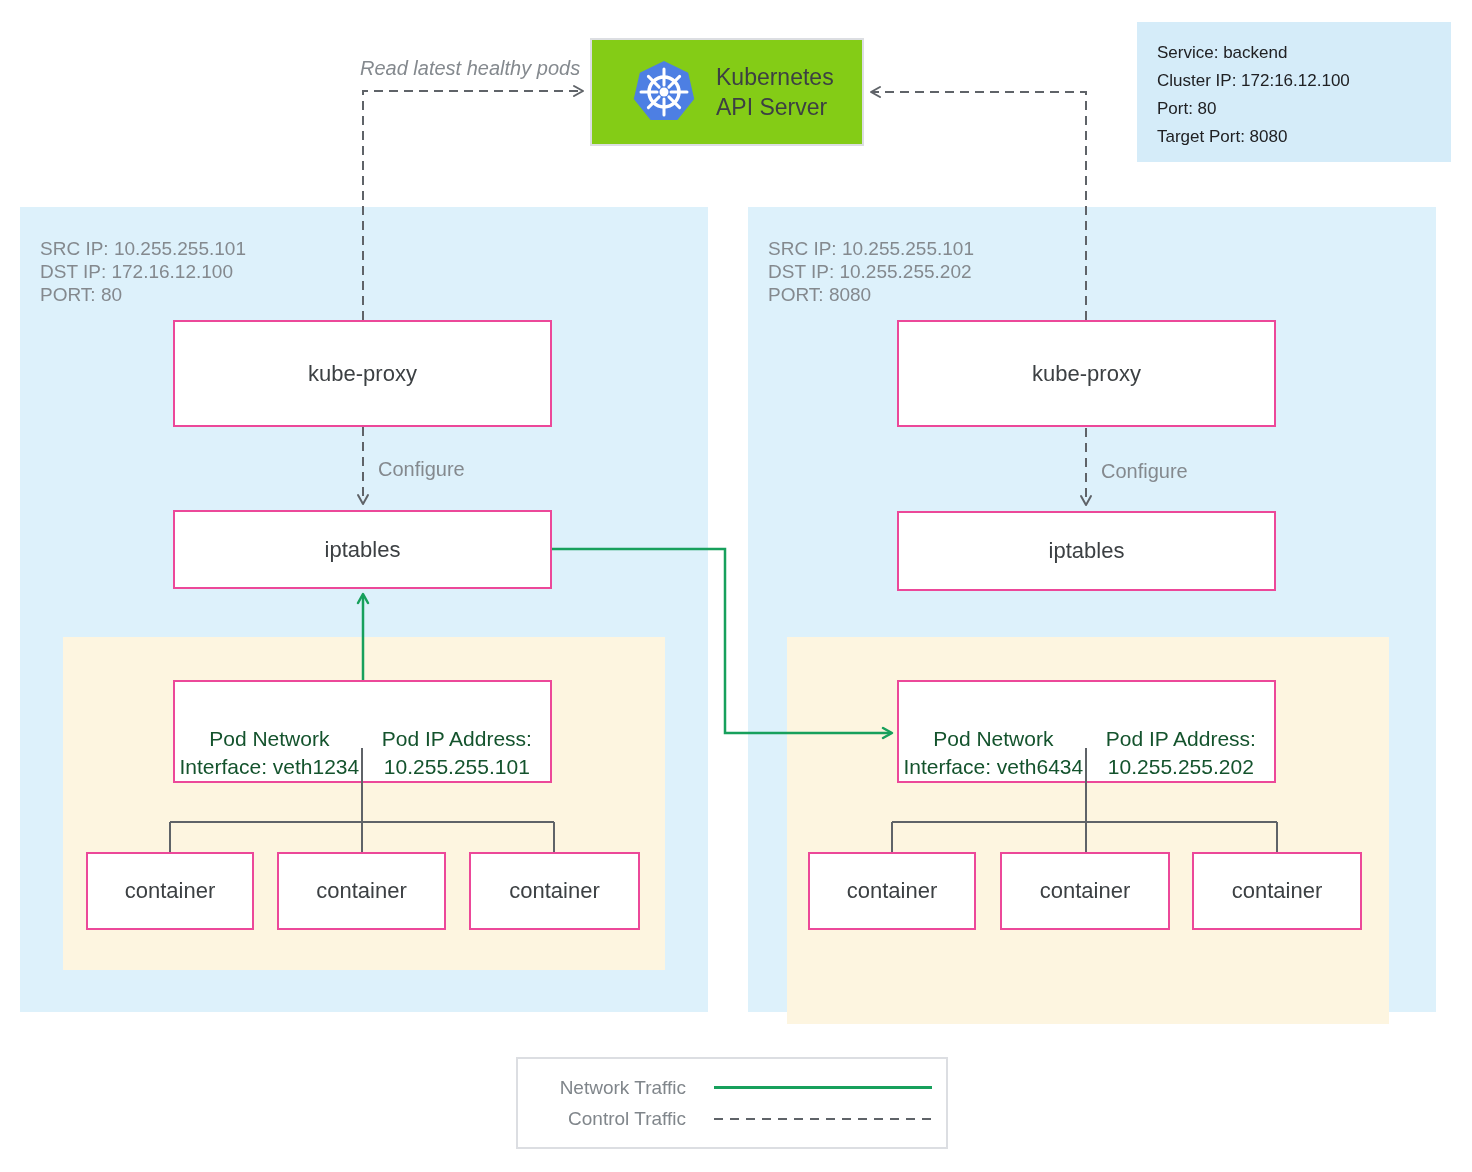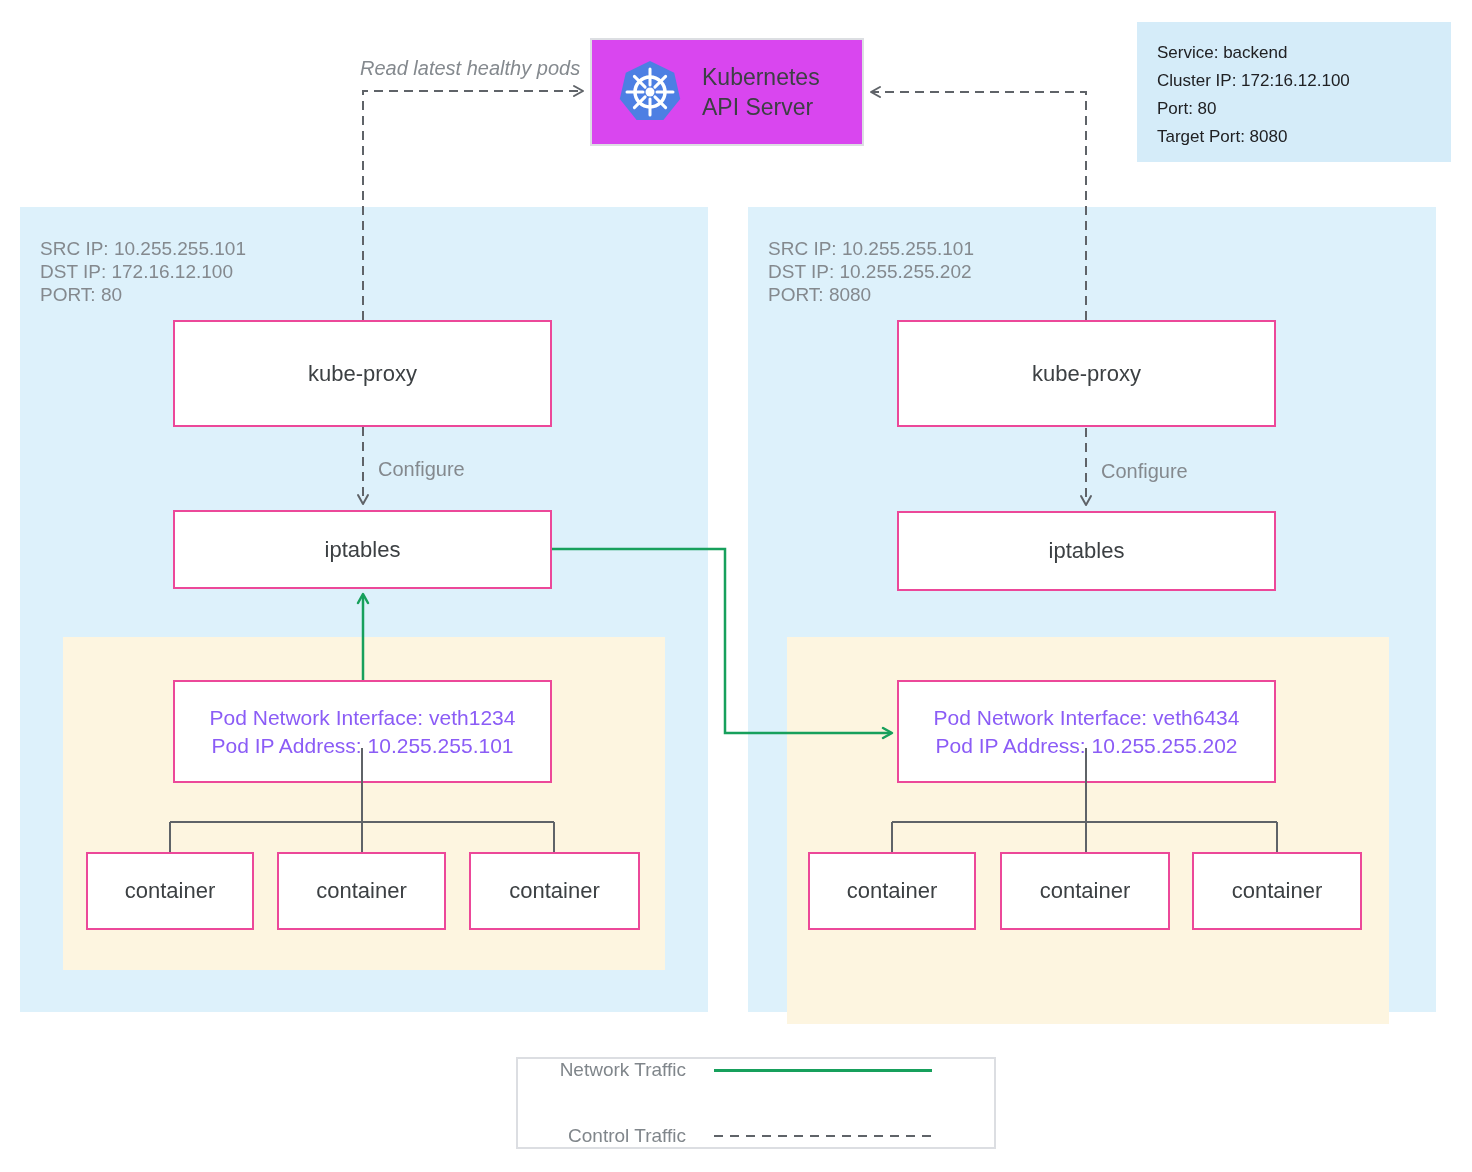--- a/index.html
+++ b/index.html
@@ -33,75 +33,75 @@
   }
   .box-label {
     display: flex;
     align-items: center;
     justify-content: center;
     font-size: 22px;
     color: #3c4043;
   }
   .pni {
     display: flex;
-    flex-direction: column;
-    align-items: center;
+    flex-direction: row;
+    align-items: flex-end;
     justify-content: center;
     font-size: 21px;
     line-height: 28px;
-    color: #8b5cf6;
+    color: #14532d;
     text-align: center;
   }
   .ip-block {
     position: absolute;
     font-size: 19px;
     line-height: 23px;
     color: #84898e;
   }
   .annot {
     position: absolute;
     font-size: 20px;
     color: #84898e;
     white-space: nowrap;
     z-index: 6;
   }
   .api-box {
     position: absolute;
-    background: #d946ef;
+    background: #84cc16;
     border: 2px solid #dcdee2;
     box-sizing: border-box;
     display: flex;
     align-items: center;
-    padding-left: 26px;
+    padding-left: 40px;
     gap: 20px;
   }
   .api-label {
     font-size: 23px;
     line-height: 30px;
     color: #3c4043;
   }
   .service-card {
     position: absolute;
     background: #d5ecf9;
     box-sizing: border-box;
     padding: 17px 0 0 20px;
     font-size: 17px;
     line-height: 28px;
     color: #202124;
   }
   .legend {
     position: absolute;
     left: 516px; top: 1057px;
-    width: 480px; height: 92px;
+    width: 432px; height: 92px;
     background: #ffffff;
     border: 2px solid #dcdee2;
     box-sizing: border-box;
     display: flex;
     flex-direction: column;
-    justify-content: space-between;
+    justify-content: center;
     gap: 9px;
   }
   .legend-row { display: flex; align-items: center; }
   .legend-label {
     width: 168px;
     text-align: right;
     font-size: 19px;
     color: #80868b;
   }
   .legend-line { width: 218px; margin-left: 28px; }

